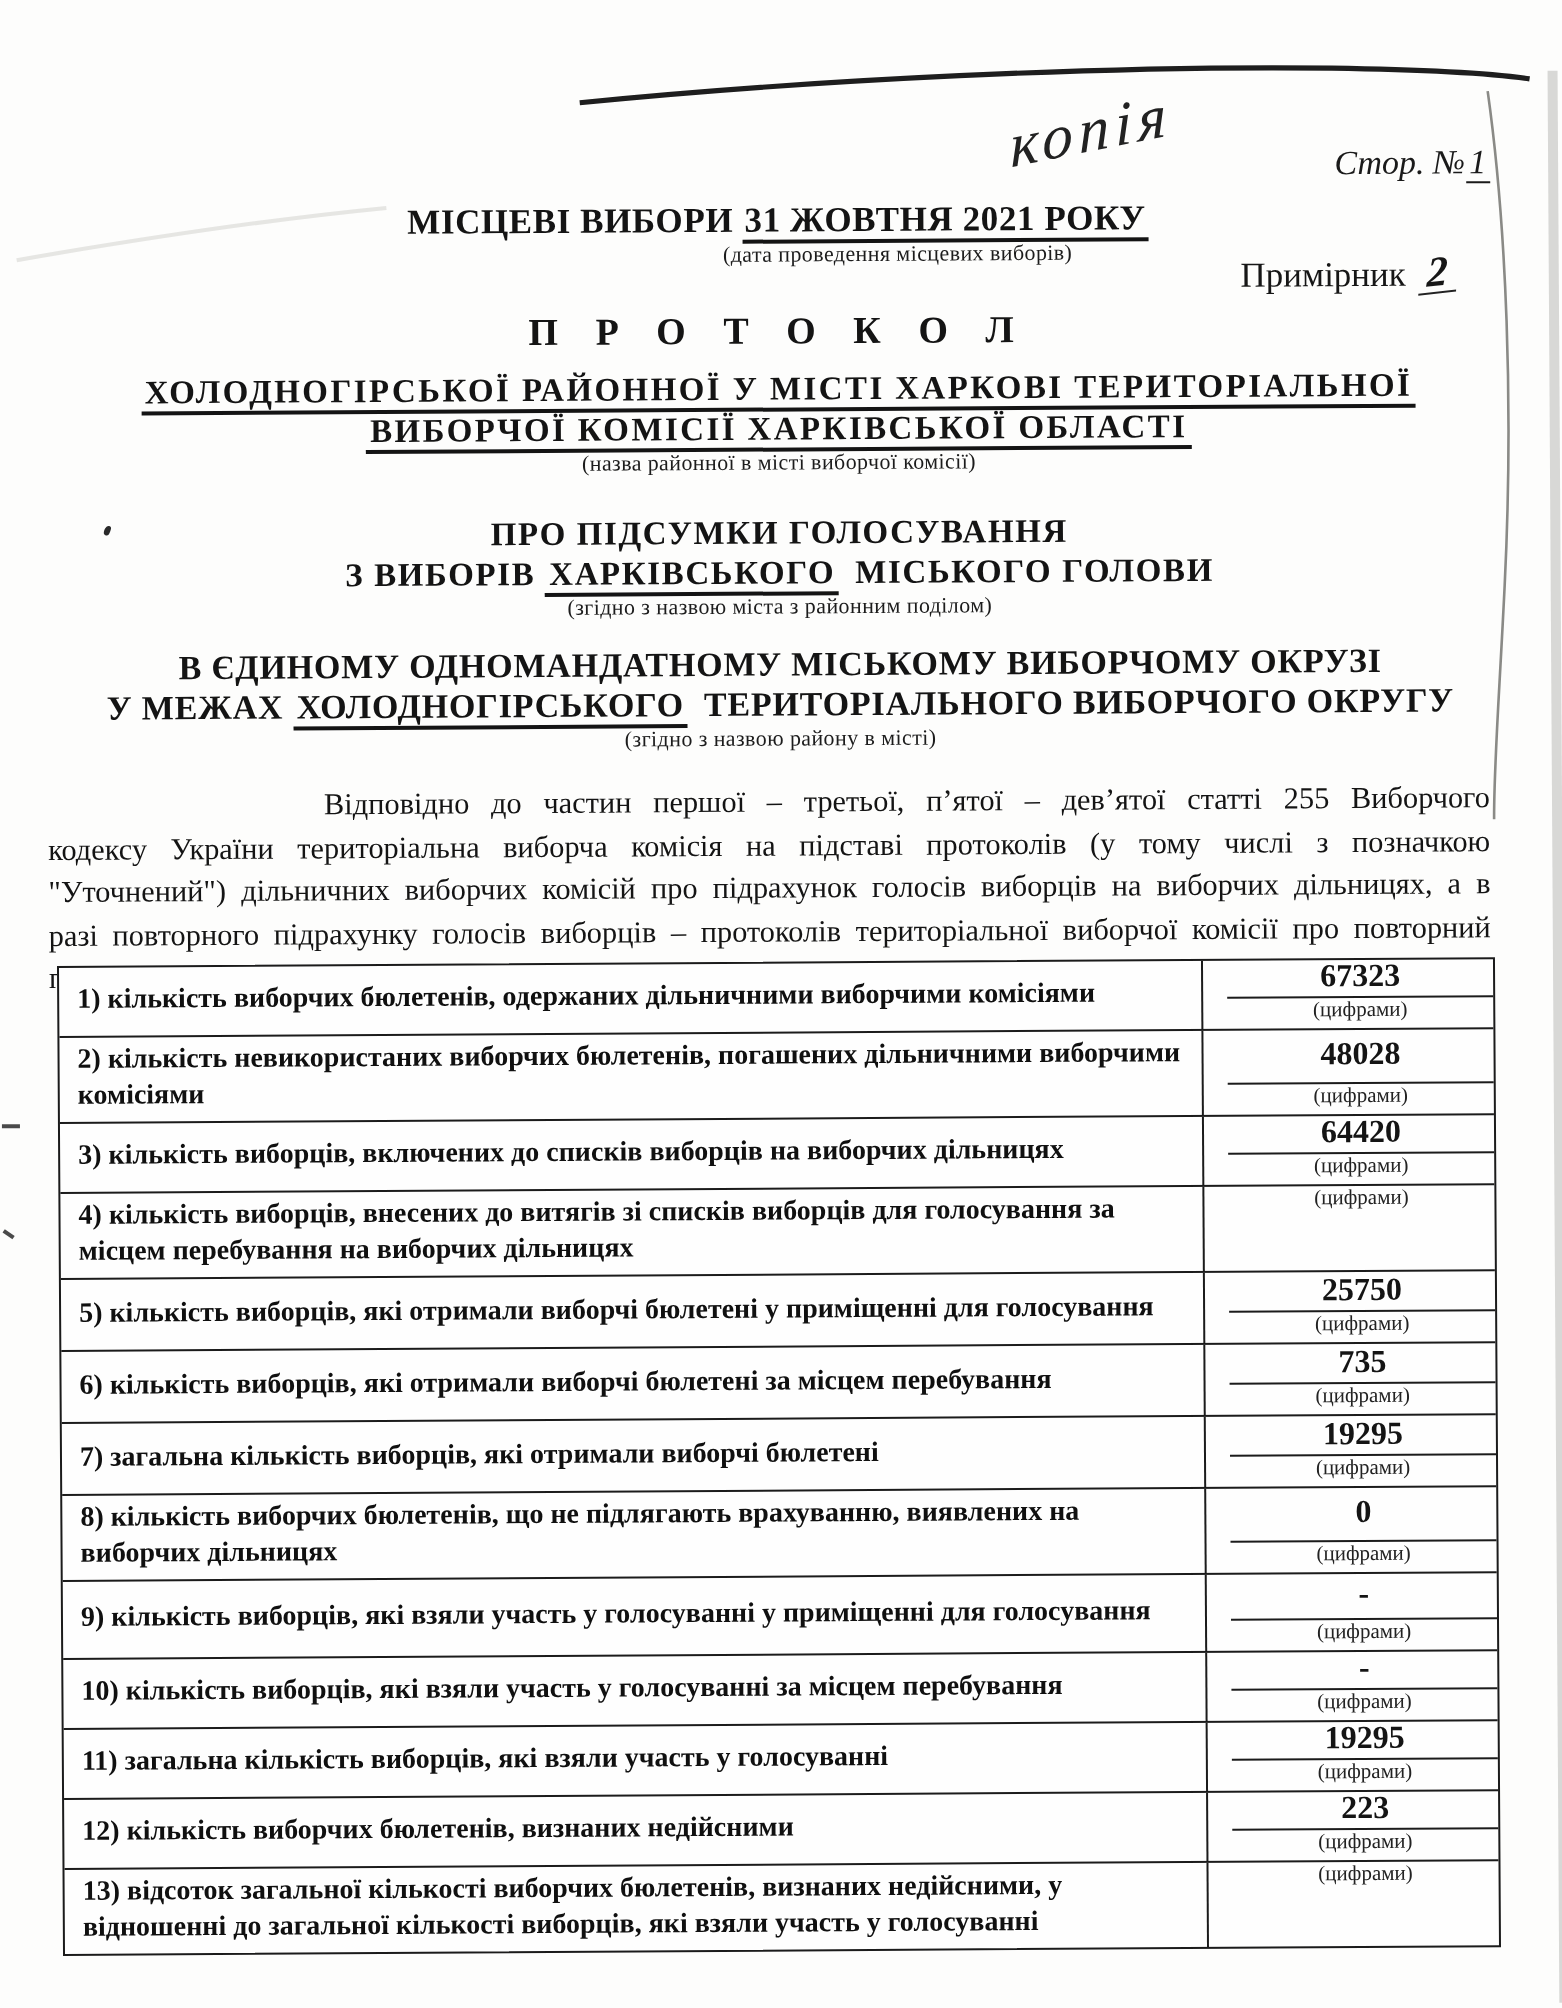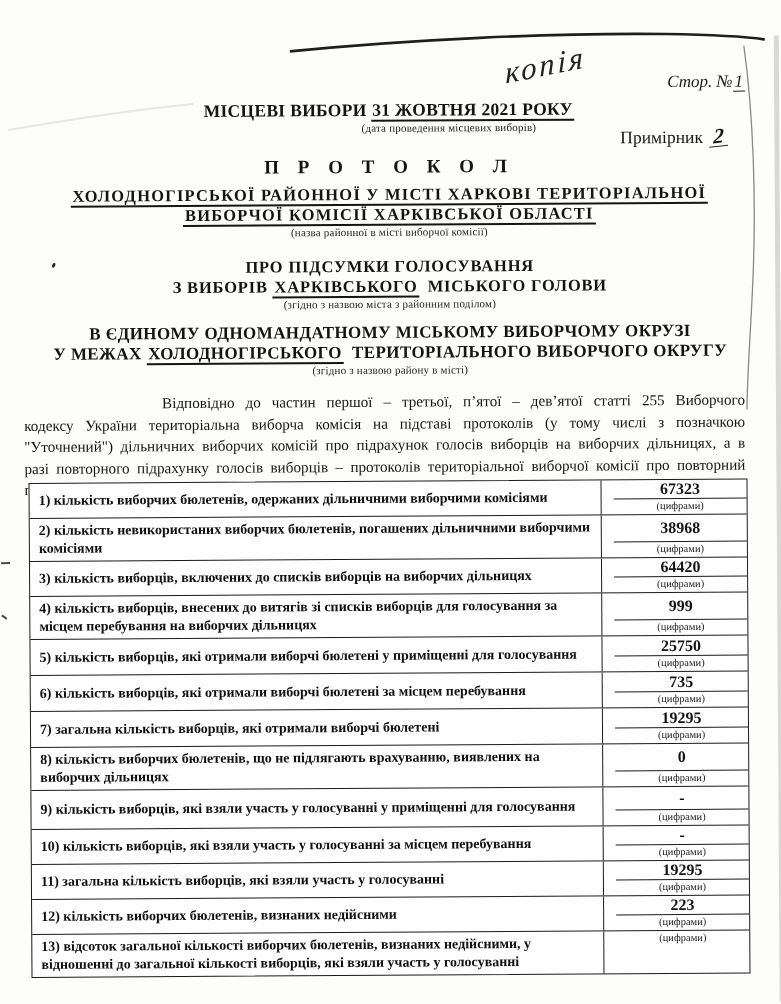--- a/index.html
+++ b/index.html
@@ -132,35 +132,34 @@
       <div class="trow r1">
           <div class="tlabel">1) кількість виборчих бюлетенів, одержаних дільничними виборчими комісіями</div>
           <div class="tval">
             <div class="num">67323</div>
             <div class="unit">(цифрами)</div>
           </div>
         </div>
       <div class="trow r2">
           <div class="tlabel">2) кількість невикористаних виборчих бюлетенів, погашених дільничними виборчими комісіями</div>
           <div class="tval">
-            <div class="num">38968</div>
+            <div class="num">48028</div>
             <div class="unit">(цифрами)</div>
           </div>
         </div>
       <div class="trow r3">
           <div class="tlabel">3) кількість виборців, включених до списків виборців на виборчих дільницях</div>
           <div class="tval">
             <div class="num">64420</div>
             <div class="unit">(цифрами)</div>
           </div>
         </div>
       <div class="trow r4">
           <div class="tlabel">4) кількість виборців, внесених до витягів зі списків виборців для голосування за місцем перебування на виборчих дільницях</div>
           <div class="tval">
-            <div class="num">999</div>
             <div class="unit">(цифрами)</div>
           </div>
         </div>
       <div class="trow r5">
           <div class="tlabel">5) кількість виборців, які отримали виборчі бюлетені у приміщенні для голосування</div>
           <div class="tval">
             <div class="num">25750</div>
             <div class="unit">(цифрами)</div>
           </div>
         </div>

